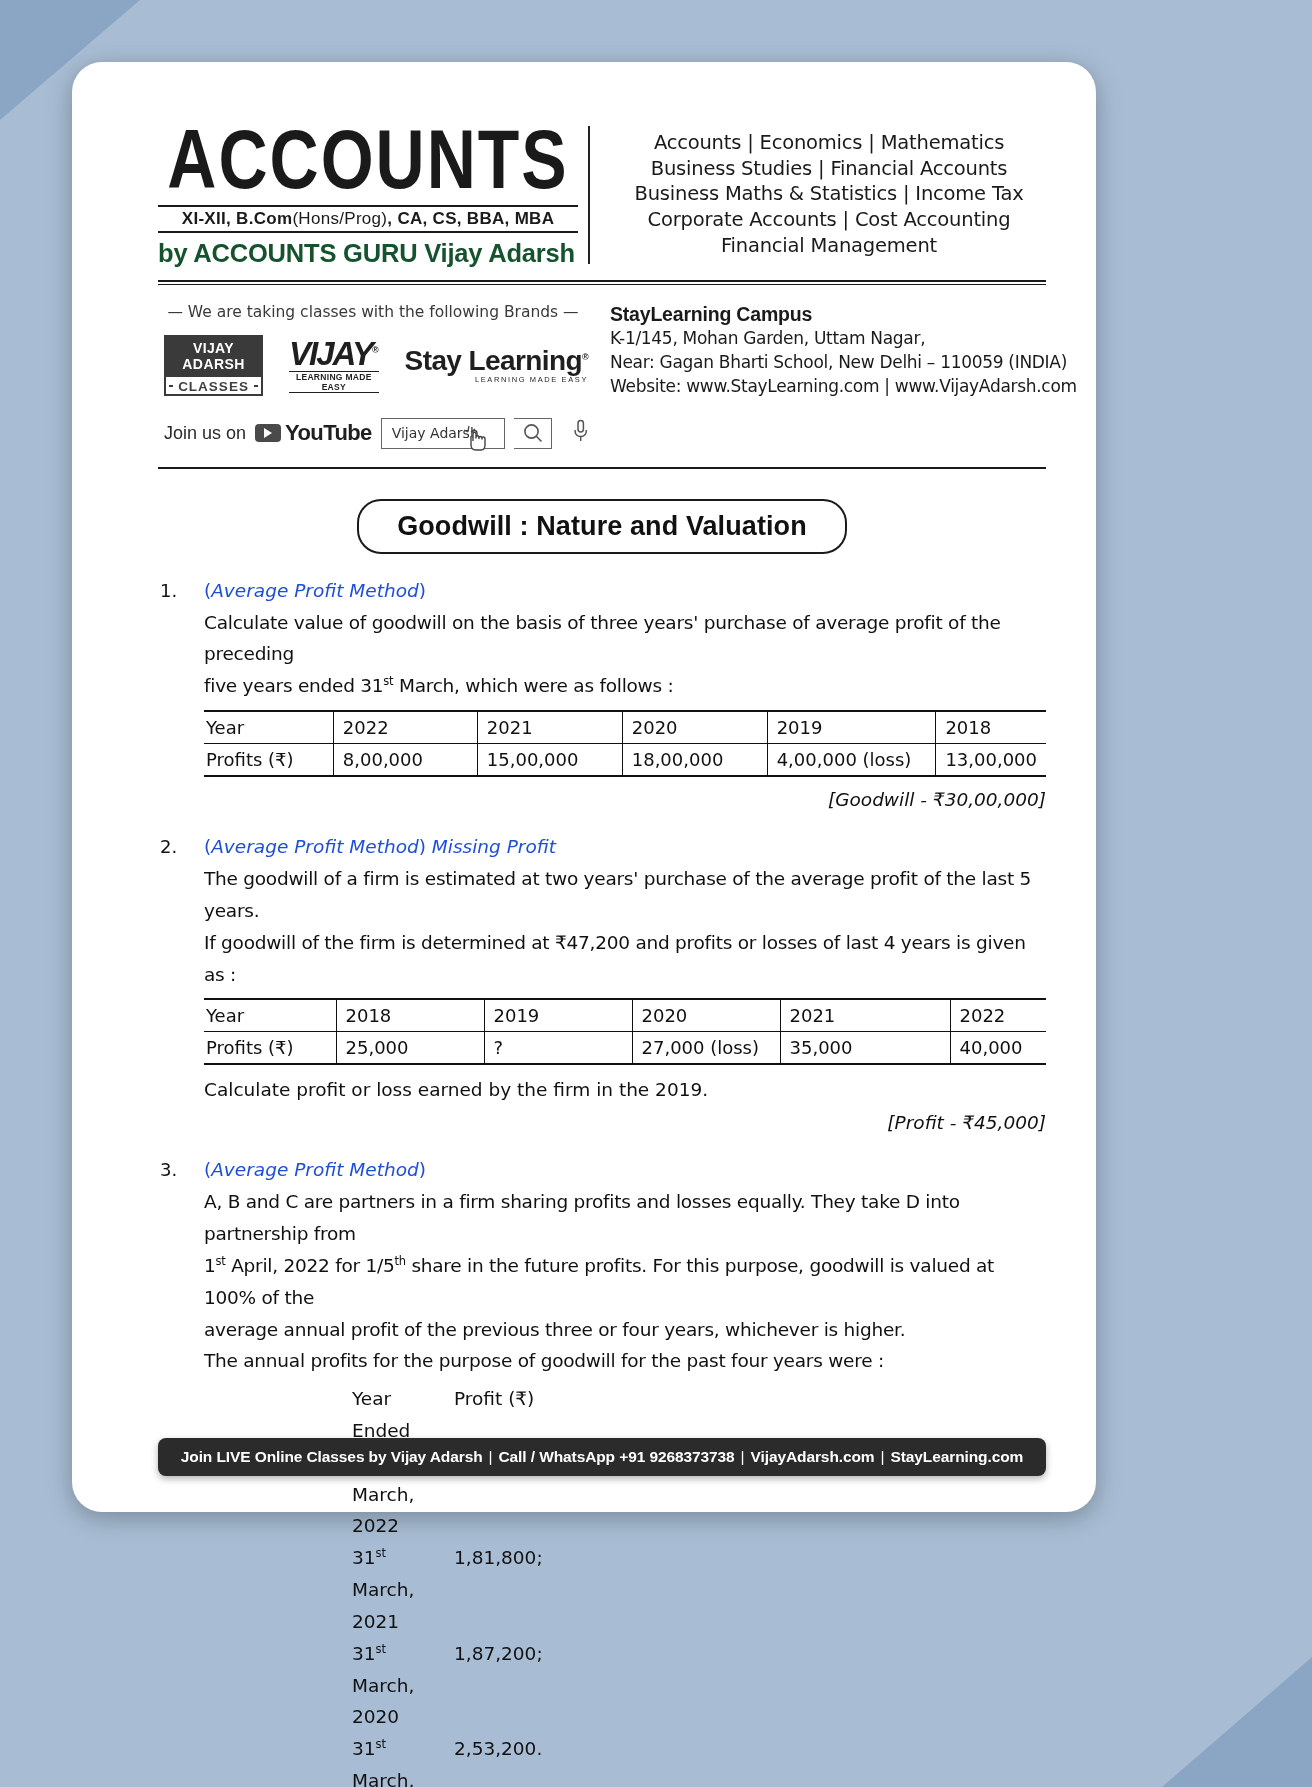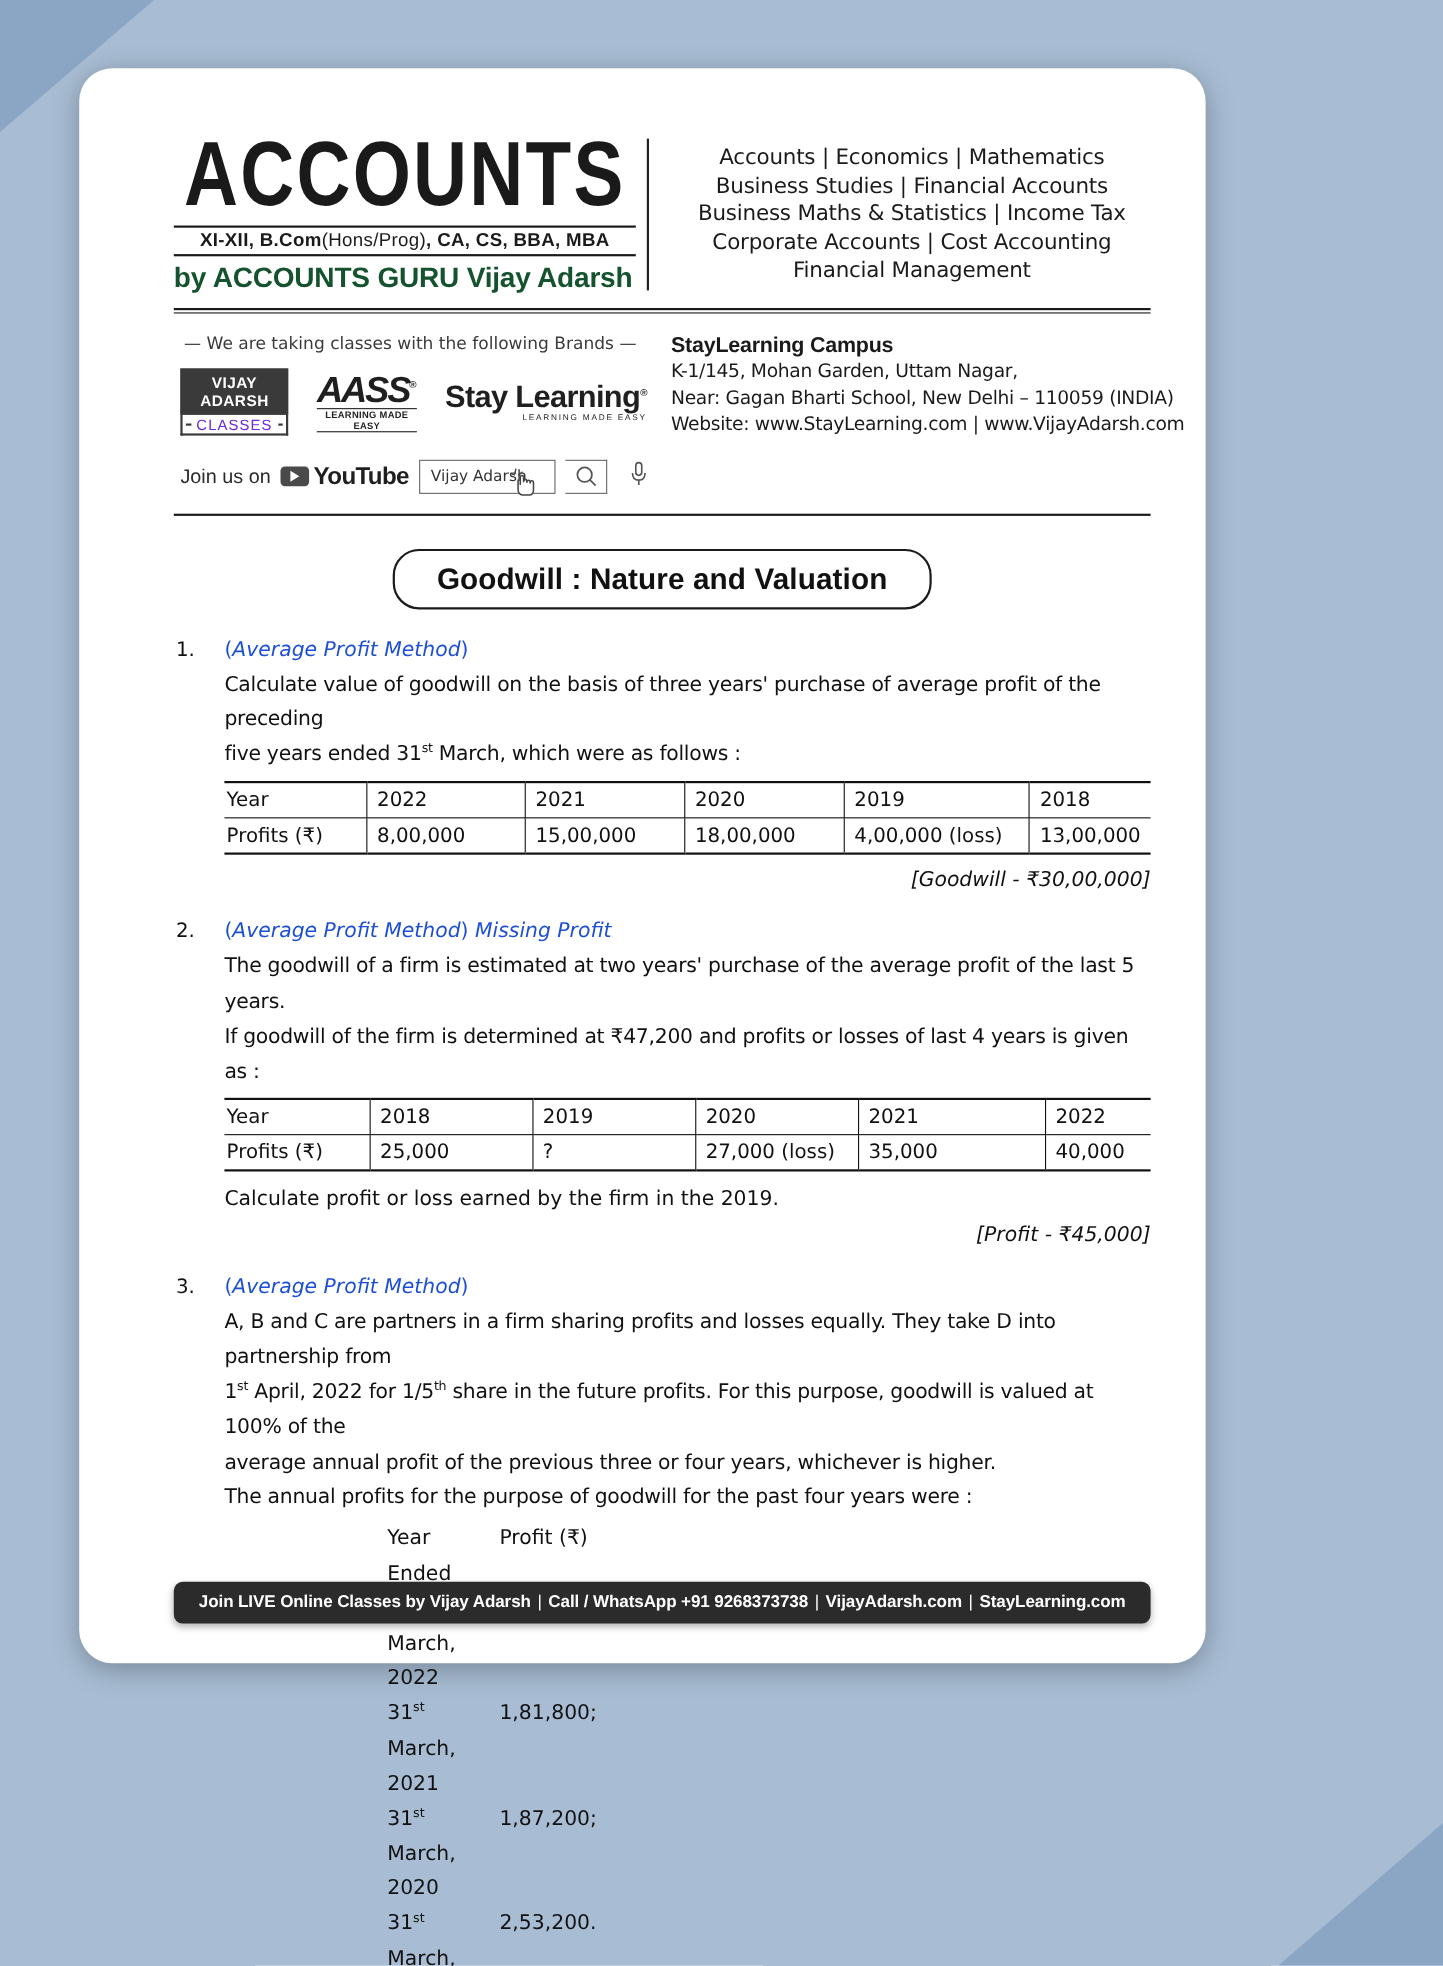--- a/index.html
+++ b/index.html
@@ -104,22 +104,22 @@
     font-family:"Liberation Sans", sans-serif; font-weight:bold;
     font-size:14px; letter-spacing:.4px; padding:3px 4px 3px 4px;
     border:2px solid #3a3a3a;
   }
   .logo-va-bot {
     display:flex; align-items:center; gap:5px; padding:2px 3px 0 3px;
     border:2px solid #3a3a3a; border-top:none;
   }
   .logo-va-bot .bar { flex:1; height:2px; background:#3a3a3a; }
   .logo-va-bot .txt {
-    font-family:"Liberation Sans", sans-serif; font-weight:normal;
-    font-size:13.5px; letter-spacing:1px; color:#6d28d9;
+    font-family:"Liberation Sans", sans-serif; font-weight:bold;
+    font-size:13.5px; letter-spacing:1px; color:#404040;
   }
 
   .logo-aass { position:relative; text-align:center; width:92px; }
   .logo-aass .big {
     font-family:"Liberation Sans", sans-serif;
     font-weight:bold; font-size:33px; letter-spacing:-2px;
     color:#1f1f1f; font-style:italic; line-height:1;
   }
   .logo-aass .reg { font-size:9px; vertical-align:super; font-style:normal; letter-spacing:0; }
   .logo-aass .tag {
@@ -297,21 +297,21 @@
           <div class="logo-va">
             <div class="logo-va-top">VIJAY ADARSH</div>
             <div class="logo-va-bot">
               <span class="bar"></span>
               <span class="txt">CLASSES</span>
               <span class="bar"></span>
             </div>
           </div>
 
           <div class="logo-aass">
-            <div class="big"><span>AASS</span><span class="reg">®</span></div>
+            <div class="big"><span>VIJAY</span><span class="reg">®</span></div>
             <div class="tag">LEARNING MADE EASY</div>
           </div>
 
           <div class="logo-sl">
             <div class="big"><span>Stay Learning</span><span class="reg">®</span></div>
             <div class="tag">LEARNING  MADE  EASY</div>
           </div>
 
         </div>
 

